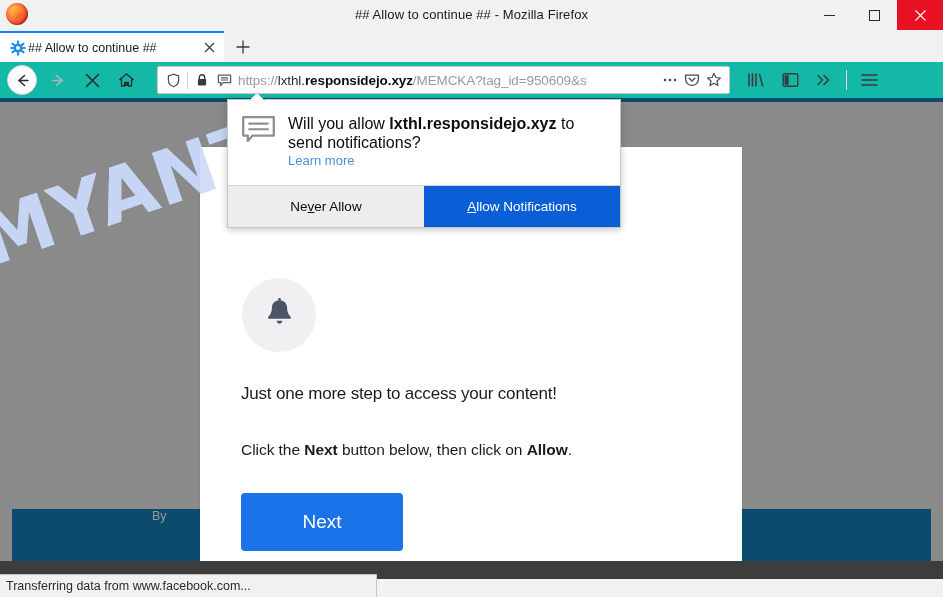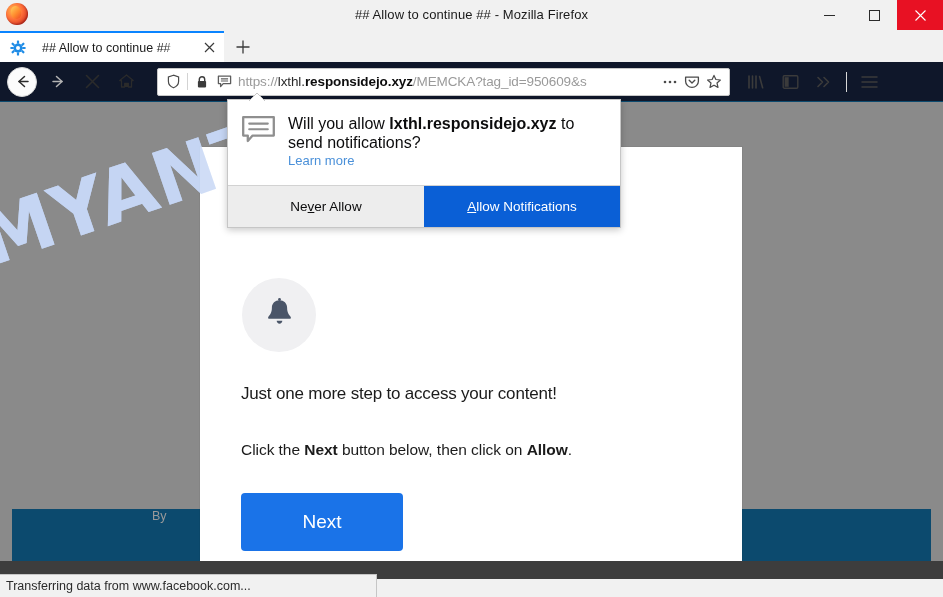--- a/index.html
+++ b/index.html
@@ -41,38 +41,38 @@
 
   
   .tabstrip {
     position: absolute; top: 30px; left: 0; width: 943px; height: 32px;
     background: #f1f1f1;
     display: flex; align-items: flex-end;
   }
   .tab {
     position: relative;
     width: 224px; height: 31px; background: #ffffff;
-    display: flex; align-items: center; gap: 16px;
+    display: flex; align-items: center; gap: 2px;
     padding: 0 6px 0 10px;
     border-top: 2px solid #0a84ff;
   }
   .tab-favicon { width: 16px; height: 16px; flex: 0 0 16px; display:block; }
   .tab-title {
     font-size: 12.5px; color: #1a1a1a; white-space: nowrap;
     overflow: hidden; flex: 1 1 auto;
     -webkit-mask-image: linear-gradient(to right, #000 86%, transparent 100%);
     mask-image: linear-gradient(to right, #000 86%, transparent 100%);
   }
   .tab-close { width: 18px; height: 18px; flex:0 0 18px; display:flex;align-items:center;justify-content:center; }
   .newtab { width: 38px; height: 31px; display: flex; align-items: center; justify-content: center; }
 
   
   .navbar {
     position: absolute; top: 62px; left: 0; width: 943px; height: 40px;
-    background: #0f172a; border-bottom: 1px solid #0c4a6e;
+    background: #14b8a6; border-bottom: 4px solid #0c4a6e;
     display: flex; align-items: center;
   }
   .navbtn { width: 34px; height: 30px; display:flex; align-items:center; justify-content:center; flex:0 0 34px; }
   .navbtn.back {
     width: 30px; height: 30px; margin-left: 7px; border-radius: 50%;
     border: 1px solid #d7d7d7; background: #fcfcfc; flex: 0 0 30px;
   }
   .navbtn.fwd { margin-left: 4px; }
 
   .urlbar {

